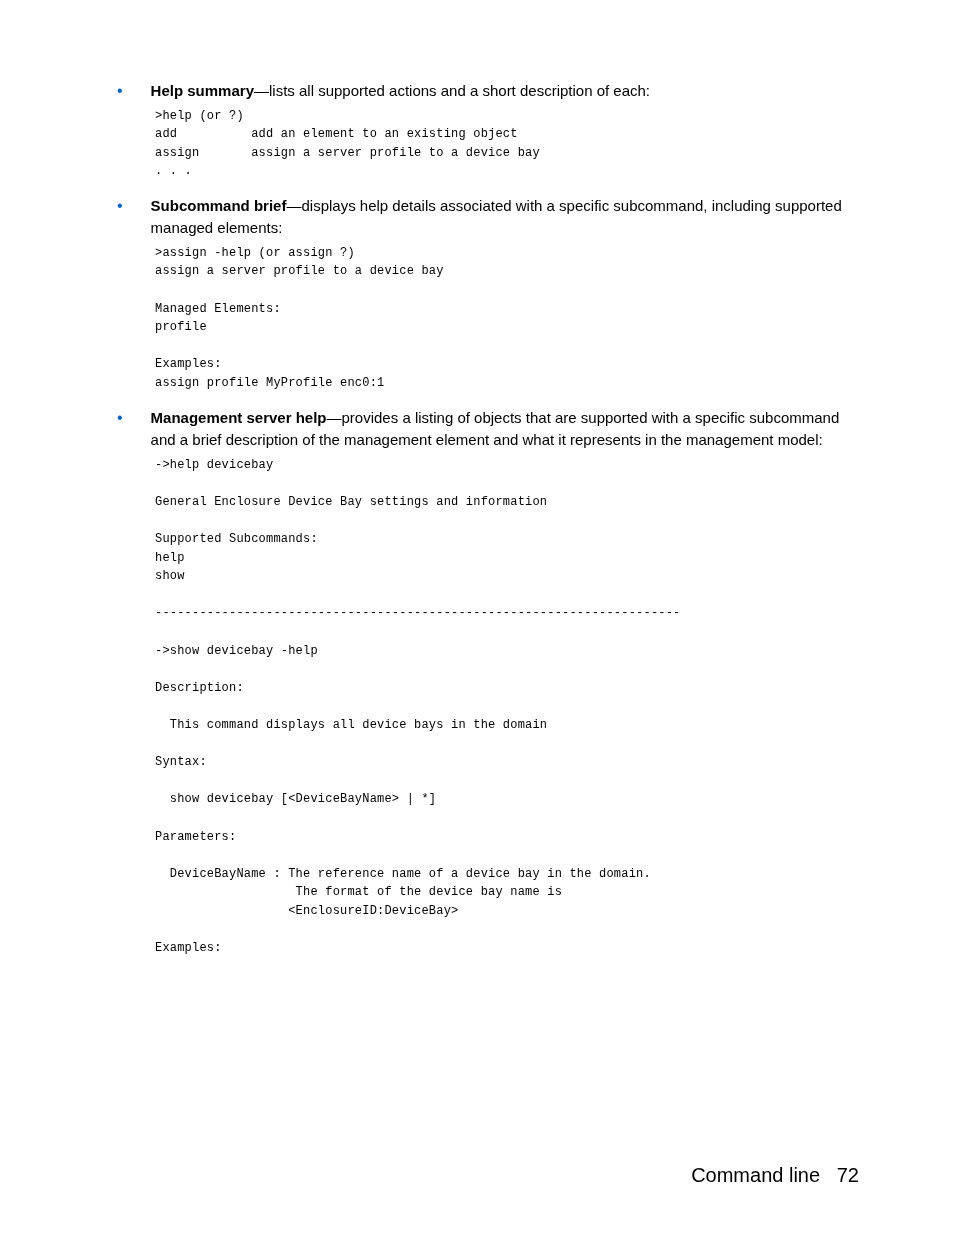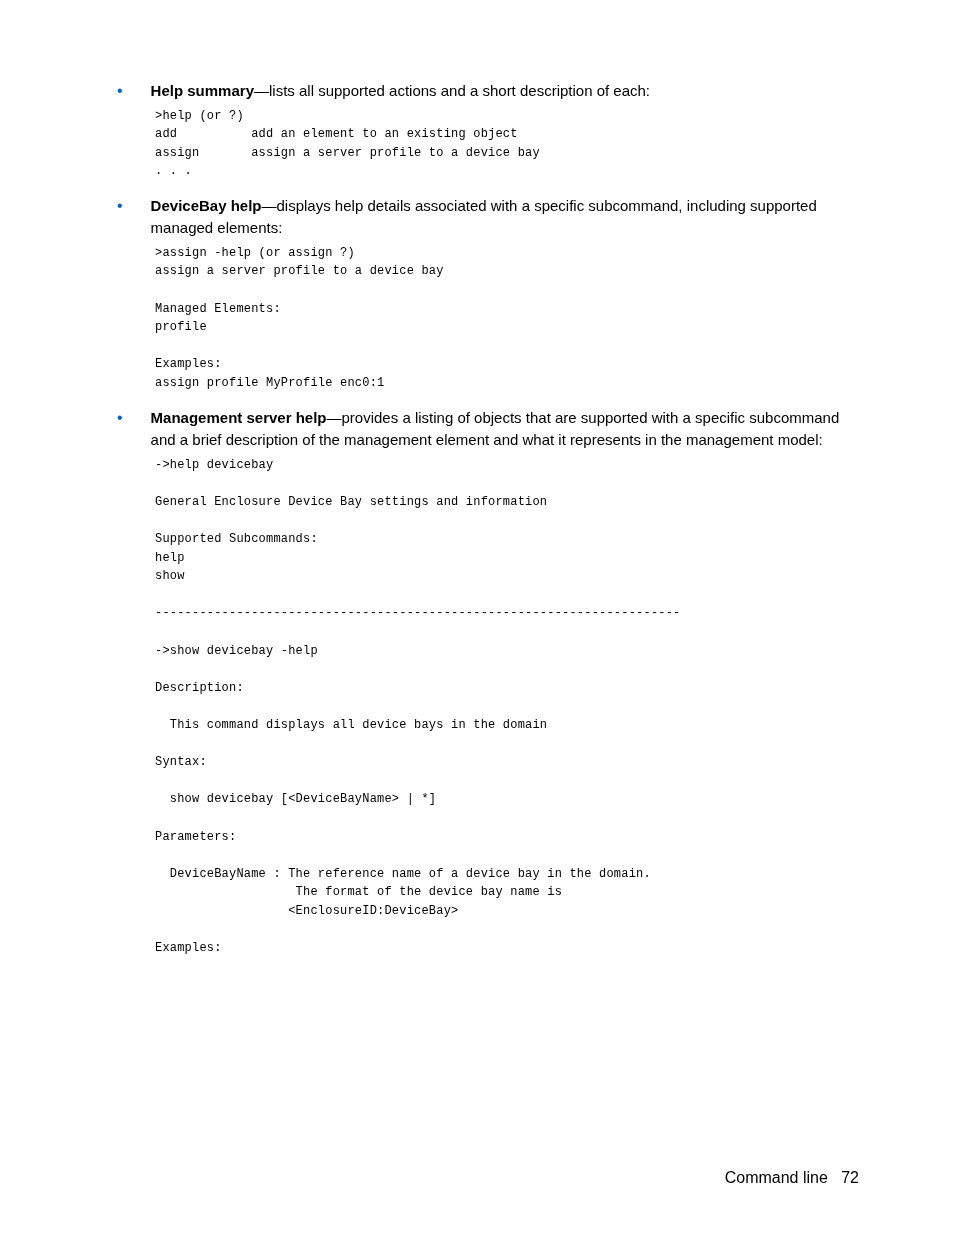--- a/index.html
+++ b/index.html
@@ -45,21 +45,21 @@
       white-space: pre;
       letter-spacing: 0.2px;
     }
     .section {
       margin-bottom: 14px;
     }
     .footer {
       position: absolute;
       bottom: 48px;
       right: 95px;
-      font-size: 16px;
+      font-size: 20px;
     }
   </style>
 </head>
 <body>
 
 <div class="content">
 
   <div class="section">
     <div class="bullet-item">
       <span class="bullet">•</span>
@@ -70,21 +70,21 @@
     <div class="code-block">&gt;help (or ?)
 add          add an element to an existing object
 assign       assign a server profile to a device bay
 . . .</div>
   </div>
 
   <div class="section">
     <div class="bullet-item">
       <span class="bullet">•</span>
       <span class="item-text">
-        <span class="bold">DeviceBay help</span><span>—displays help details associated with a specific subcommand, including supported managed elements:</span>
+        <span class="bold">Subcommand brief</span><span>—displays help details associated with a specific subcommand, including supported managed elements:</span>
       </span>
     </div>
     <div class="code-block">&gt;assign -help (or assign ?)
 assign a server profile to a device bay
 
 Managed Elements:
 profile
 
 Examples:
 assign profile MyProfile enc0:1</div>

